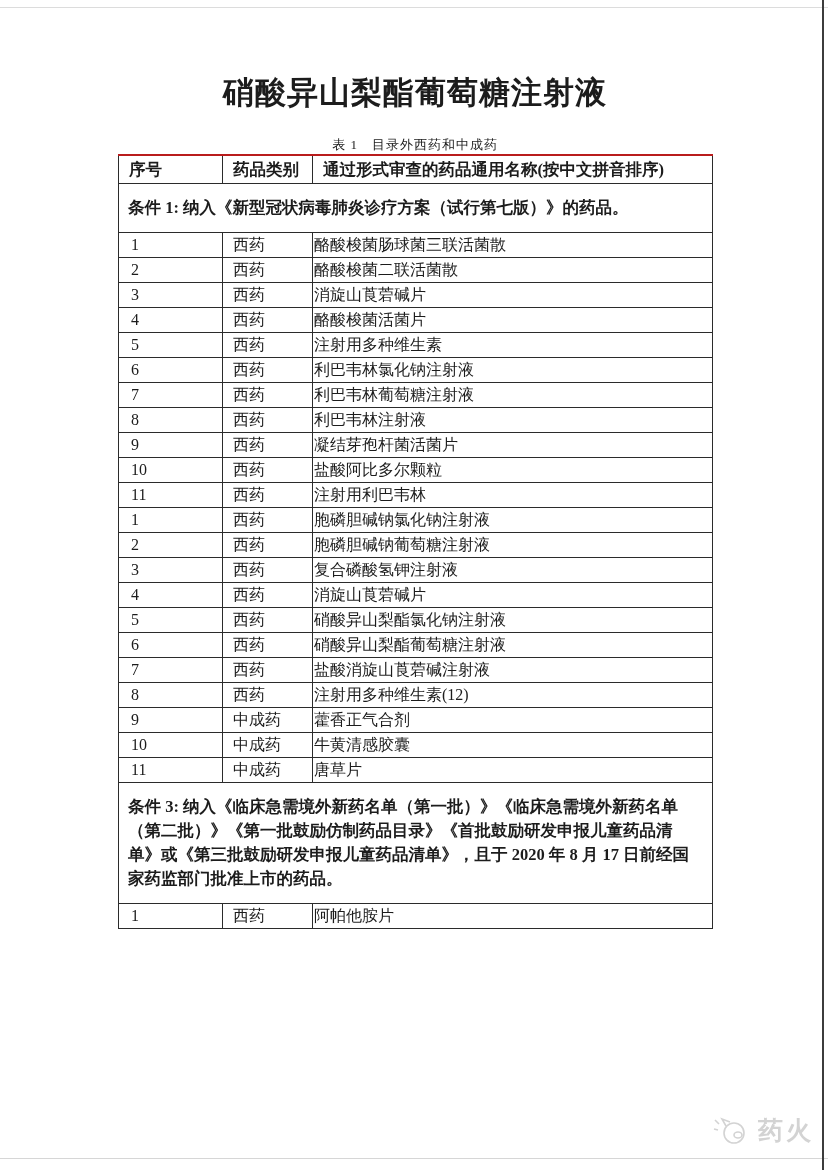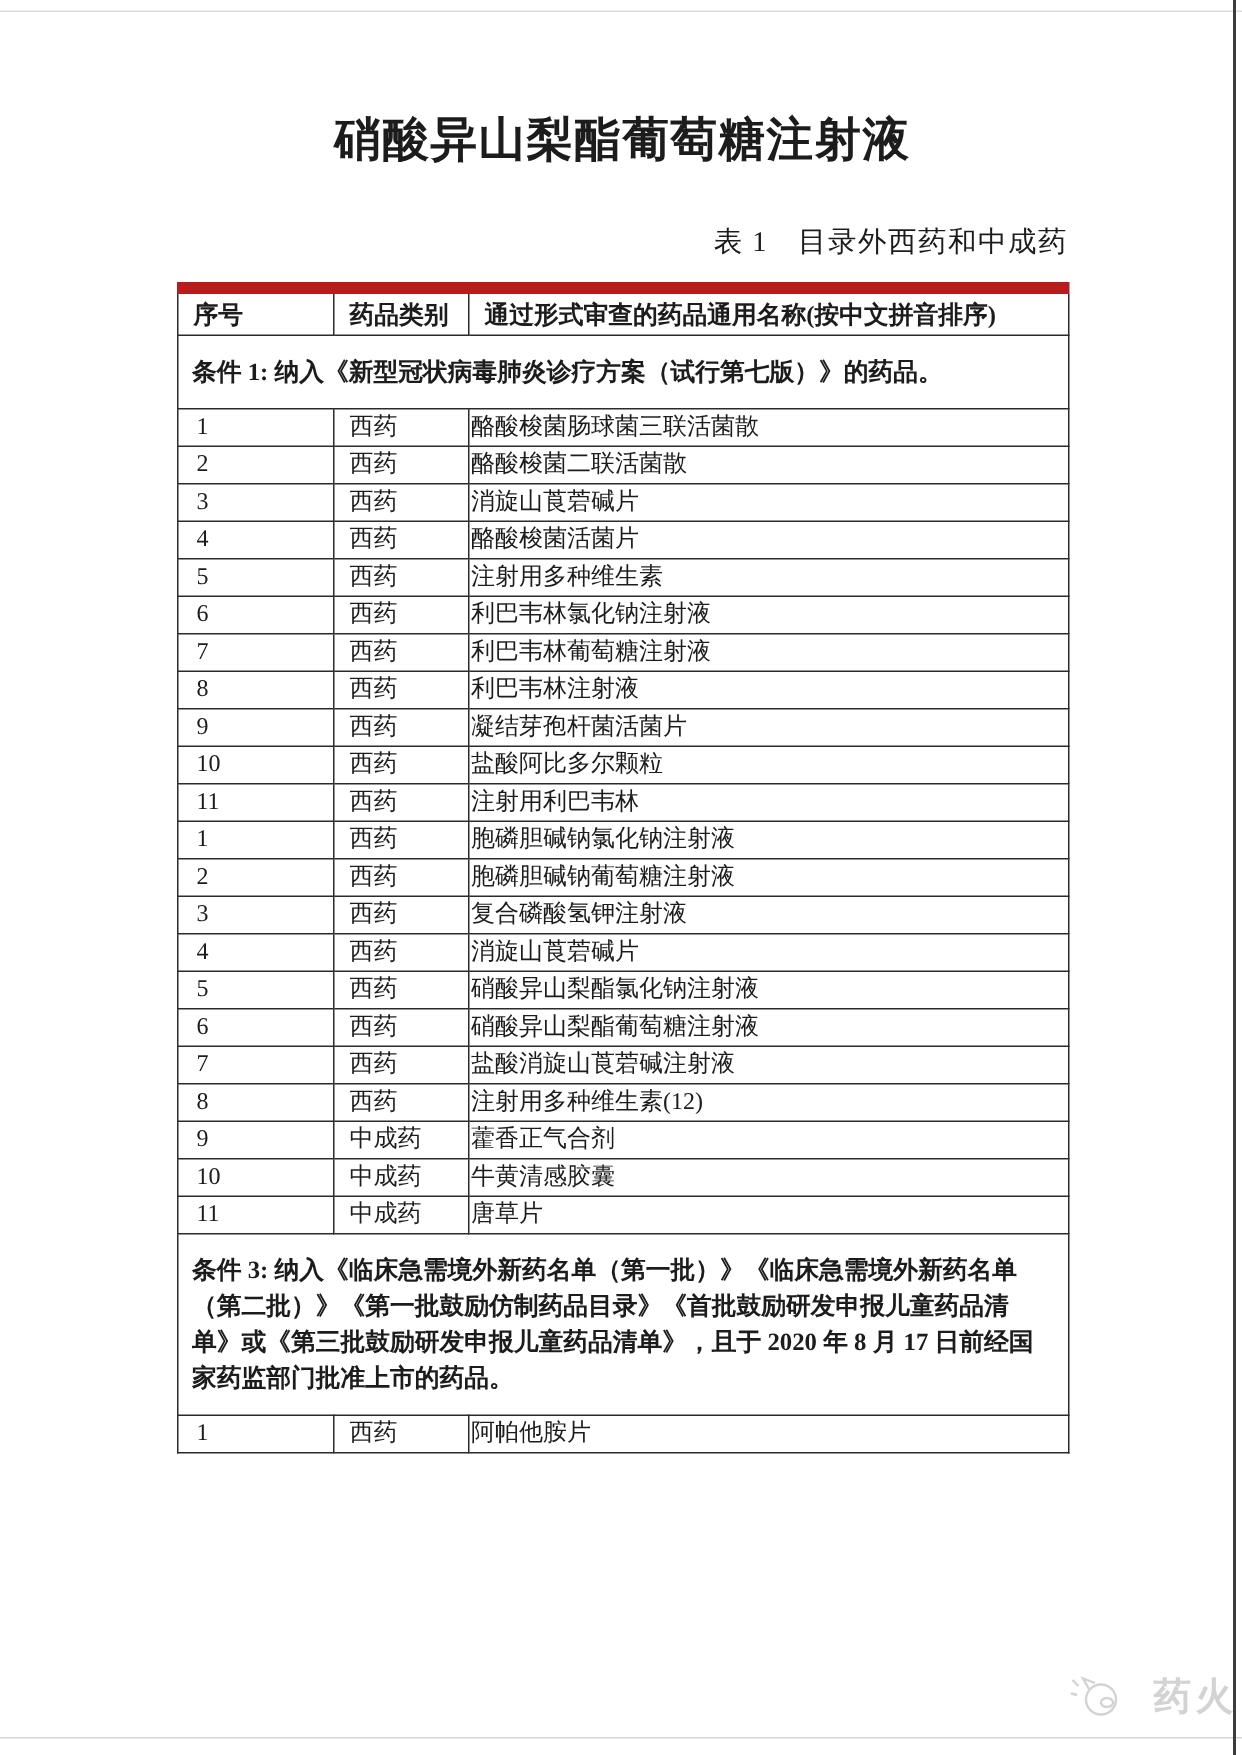--- a/index.html
+++ b/index.html
@@ -25,32 +25,31 @@
   }
   .doc-title {
     margin: 24px 0 0 0;
     font-size: 31px;
     font-weight: bold;
     text-align: center;
     line-height: 46px;
     letter-spacing: 1px;
   }
   .table-caption {
-    margin-top: 32px;
-    text-align: right;
-    font-size: 19px;
+    margin-top: 20px;
+    text-align: center;
+    font-size: 13px;
     letter-spacing: 1px;
   }
 
   table.drug-table {
-    margin-top: 14px;
     width: 594px;
     border-collapse: collapse;
     table-layout: fixed;
-    border-top: 8px solid #b91c1c;
+    border-top: 2px solid #b91c1c;
   }
   .drug-table th, .drug-table td {
     border: 1px solid #2b2b2b;
     font-size: 16px;
     vertical-align: middle;
     text-align: left;
     overflow: hidden;
     white-space: nowrap;
   }
   .drug-table th {
@@ -70,21 +69,21 @@
     padding: 12px 8px 12px 9px;
     white-space: normal;
   }
 
   .watermark {
     position: absolute;
     top: 1114px;
     left: 712px;
     display: flex;
     align-items: center;
-    gap: 17px;
+    gap: 6px;
     color: #d3d3d3;
     font-size: 25px;
     font-weight: bold;
     letter-spacing: 3px;
     user-select: none;
   }
   .watermark svg { display: block; }
 </style>
 </head>
 <body>

